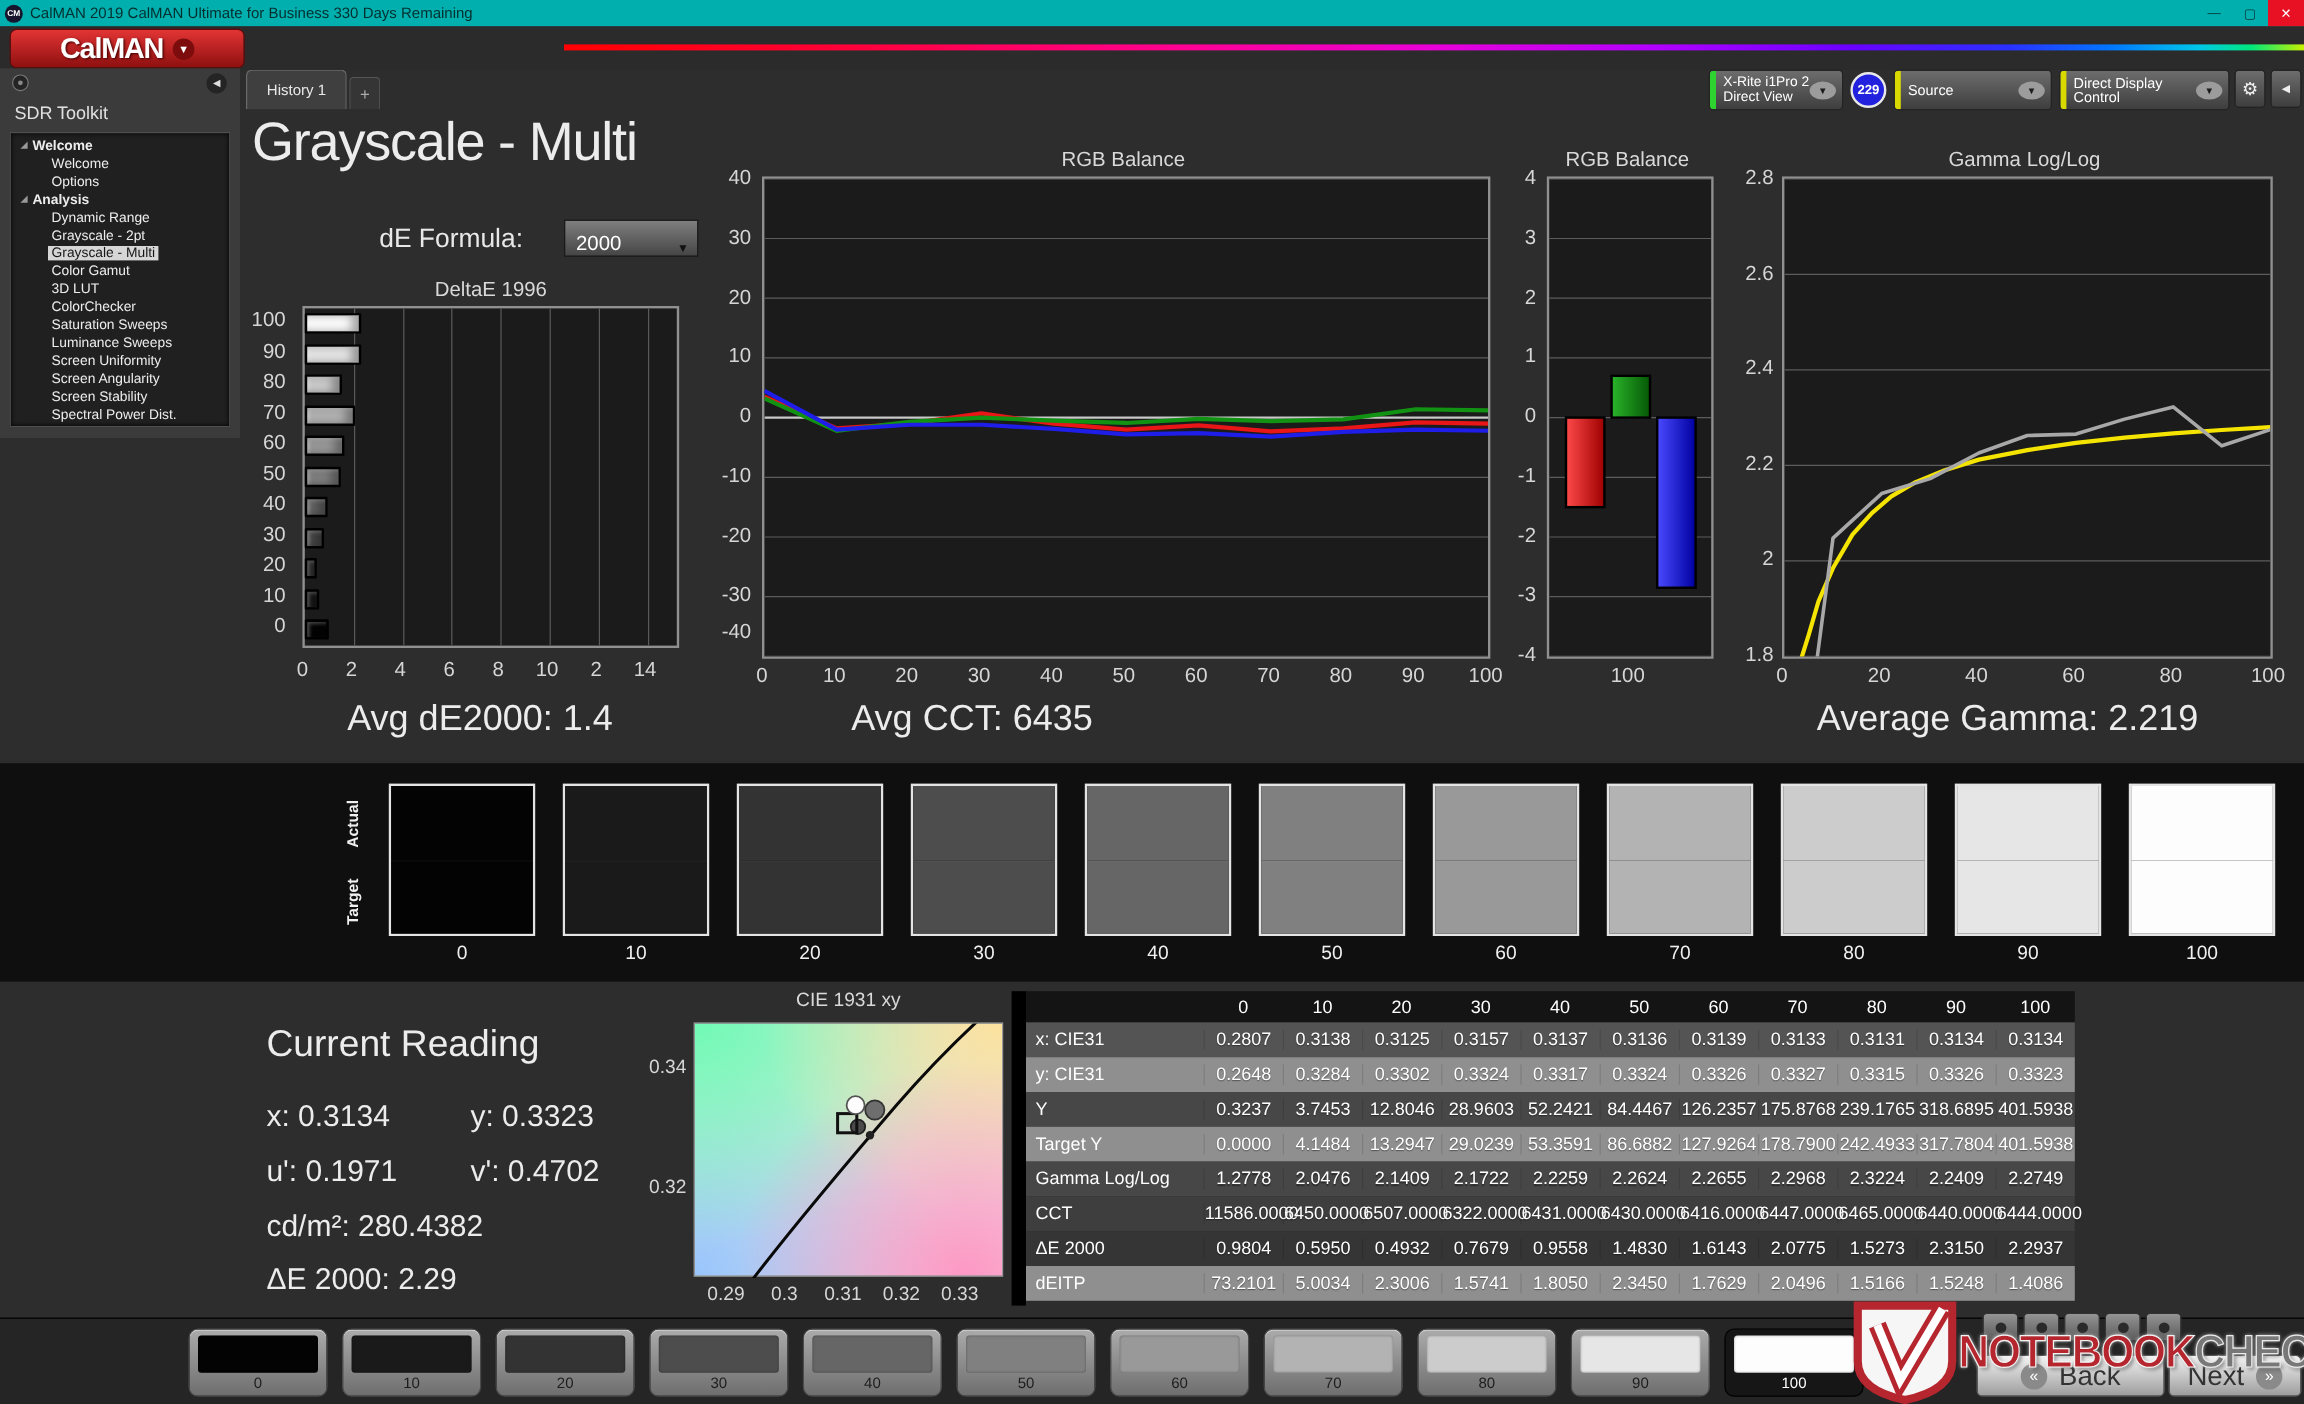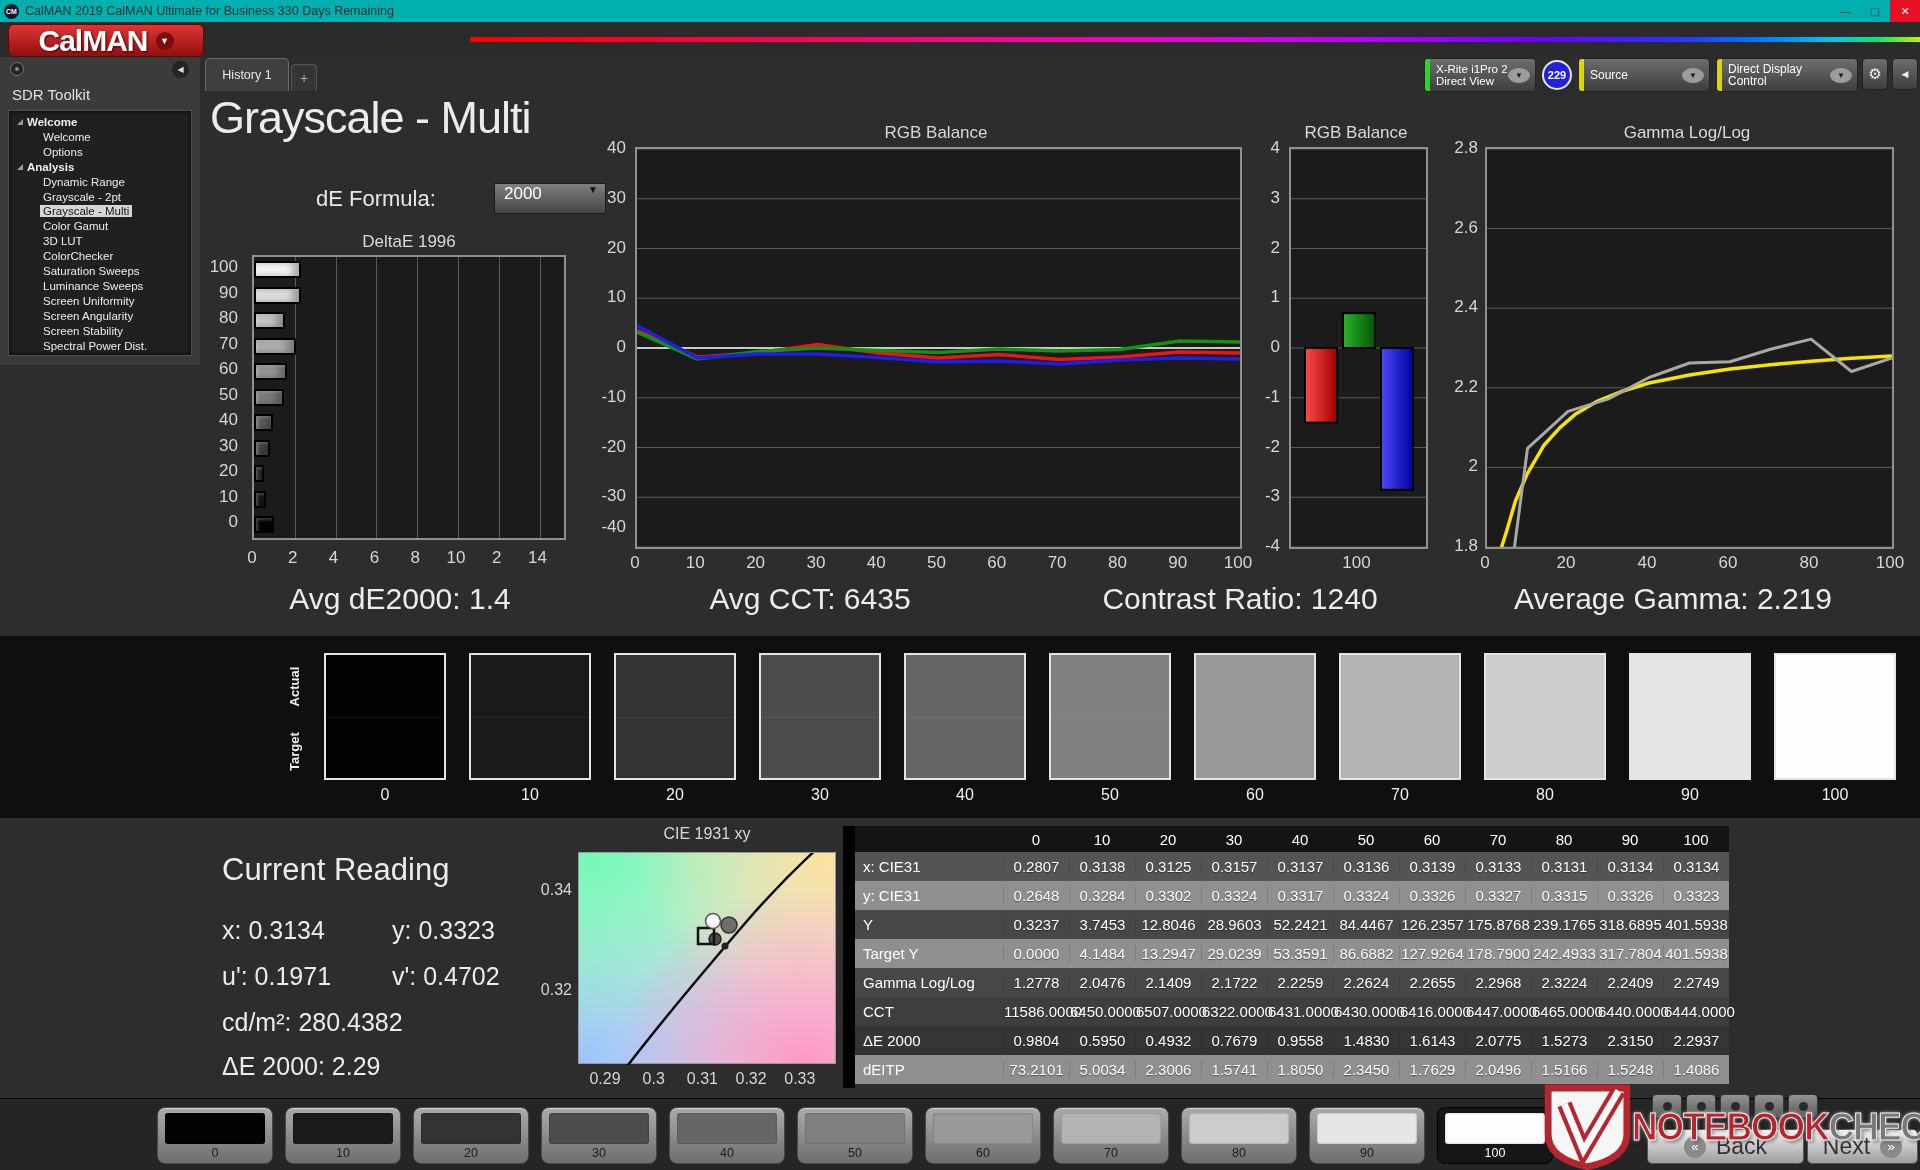--- a/index.html
+++ b/index.html
@@ -14,21 +14,21 @@
   .win-title{font-size:12.5px;color:#042e2e}
   .winbtns{position:absolute;right:0;top:0;height:22px;display:flex}
   .winbtn{width:30px;height:22px;display:flex;align-items:center;justify-content:center;
           color:#053535;font-size:11px}
   .winbtn.close{background:#e81123;color:#fff}
   
   .logorow{position:absolute;left:0;top:22px;width:1920px;height:36px;background:#2b2b2b}
   .logo{position:absolute;left:8px;top:2px;width:196px;height:33px;border-radius:6px;
         background:linear-gradient(#e23434,#8f1010);border:1px solid #5f0a0a;
         display:flex;align-items:center;justify-content:center;gap:8px;cursor:pointer}
-  .logo .lg-text{color:#fff;font-weight:bold;font-size:30px;letter-spacing:-1px;text-shadow:1px 1px 2px #400}
+  .logo .lg-text{color:#fff;font-weight:bold;font-size:24px;letter-spacing:-1px;text-shadow:1px 1px 2px #400}
   .logo .lg-caret{width:18px;height:18px;border-radius:50%;background:#7d0d0d;color:#fff;
         font-size:9px;display:flex;align-items:center;justify-content:center}
   .rainbow{position:absolute;left:470px;top:15px;width:1450px;height:5px;
      background:linear-gradient(90deg,#f00 0%,#ff0040 18%,#ff0090 35%,#e800d8 50%,#b000ff 63%,#6a00ff 74%,#2a30ff 83%,#0078ff 89%,#00c8e8 94%,#00e87a 97%,#c8f000 100%)}
   
   .tab-history{position:absolute;left:205px;top:58px;width:84px;height:33px;background:#3f3f3f;
         border:1px solid #6a6a6a;border-bottom:none;border-radius:5px 5px 0 0;
         display:flex;align-items:center;justify-content:center;font-size:12.5px;color:#e8e8e8}
   .tab-plus{position:absolute;left:291px;top:64px;width:26px;height:27px;background:#353535;
         border:1px solid #555;border-bottom:none;border-radius:4px 4px 0 0;
@@ -58,22 +58,22 @@
   .sb-row{font-size:11.5px;line-height:14.9px;color:#ededed;white-space:nowrap;cursor:pointer}
   .sb-sec{padding-left:8px;font-weight:bold}
   .tri{display:inline-block;width:0;height:0;border-left:6px solid transparent;
        border-bottom:6px solid #9a9a9a;margin-right:4px;position:relative;top:-1px}
   .sb-item{padding-left:31px}
   .sb-item span{padding:0 3px}
   .sb-item.sel span{background:#d6d6d6;color:#151515}
   
   .page-title{position:absolute;left:210px;top:92px;font-size:45px;color:#ececec;letter-spacing:-1px}
   .de-label{position:absolute;left:316px;top:186px;font-size:22px;color:#e8e8e8}
-  .de-dd{position:absolute;left:494px;top:183px;width:112px;height:31px;border:1px solid #1a1a1a;
-      background:linear-gradient(#7f7f7f,#454545);display:flex;align-items:flex-start;cursor:pointer}
+  .de-dd{position:absolute;left:470px;top:183px;width:112px;height:31px;border:1px solid #1a1a1a;
+      background:linear-gradient(#7f7f7f,#454545);display:flex;align-items:flex-end;cursor:pointer}
   .de-dd .val{flex:1;padding-left:9px;font-size:17px;color:#fff}
   .de-dd .car{color:#111;font-size:10px;margin-right:7px}
   
   .chart-title{position:absolute;font-size:17px;color:#d9d9d9;transform:translateX(-50%)}
   .plot{position:absolute;background:#1b1b1b;border:2px solid #909090}
   .vgrid{position:absolute;top:0;bottom:0;width:1px;background:#5a5a5a}
   .de-bar{position:absolute;left:0;height:17px;border:2px solid #000;border-radius:1px;
       box-shadow:inset -6px 0 8px rgba(0,0,0,.35), inset 2px 2px 3px rgba(255,255,255,.3)}
   .ylabs div{position:absolute;right:0;font-size:17px;color:#d6d6d6;width:100%;text-align:right}
   .xlabs div{position:absolute;font-size:17px;color:#d6d6d6;transform:translateX(-50%)}
@@ -380,21 +380,20 @@
       <div style="left: 0px;">0</div>
       <div style="left: 81px;">20</div>
       <div style="left: 162px;">40</div>
       <div style="left: 243px;">60</div>
       <div style="left: 324px;">80</div>
       <div style="left: 405px;">100</div>
     </div>
 
   <div class="stat" style="left:400px">Avg dE2000: 1.4</div>
   <div class="stat" style="left:810px">Avg CCT: 6435</div>
-  <div class="stat" style="left:1240px">Contrast Ratio: 1240</div>
   <div class="stat" style="left:1673px">Average Gamma: 2.219</div>
 
   <div class="strip" id="strip">
     <div class="rot" style="left:262px;top:43px">Actual</div>
     <div class="rot" style="left:262px;top:108px">Target</div>
   <div class="sw" style="left: 324px;">
         <div class="half" style="top: 0px; background: rgb(3, 3, 3);"></div>
         <div class="half" style="top: 50%; background: rgb(3, 3, 3); box-shadow: rgba(255, 255, 255, 0.05) 0px 1px 0px inset;"></div>
       </div>
       <div class="sw-lab" style="left: 324px;">0</div>

